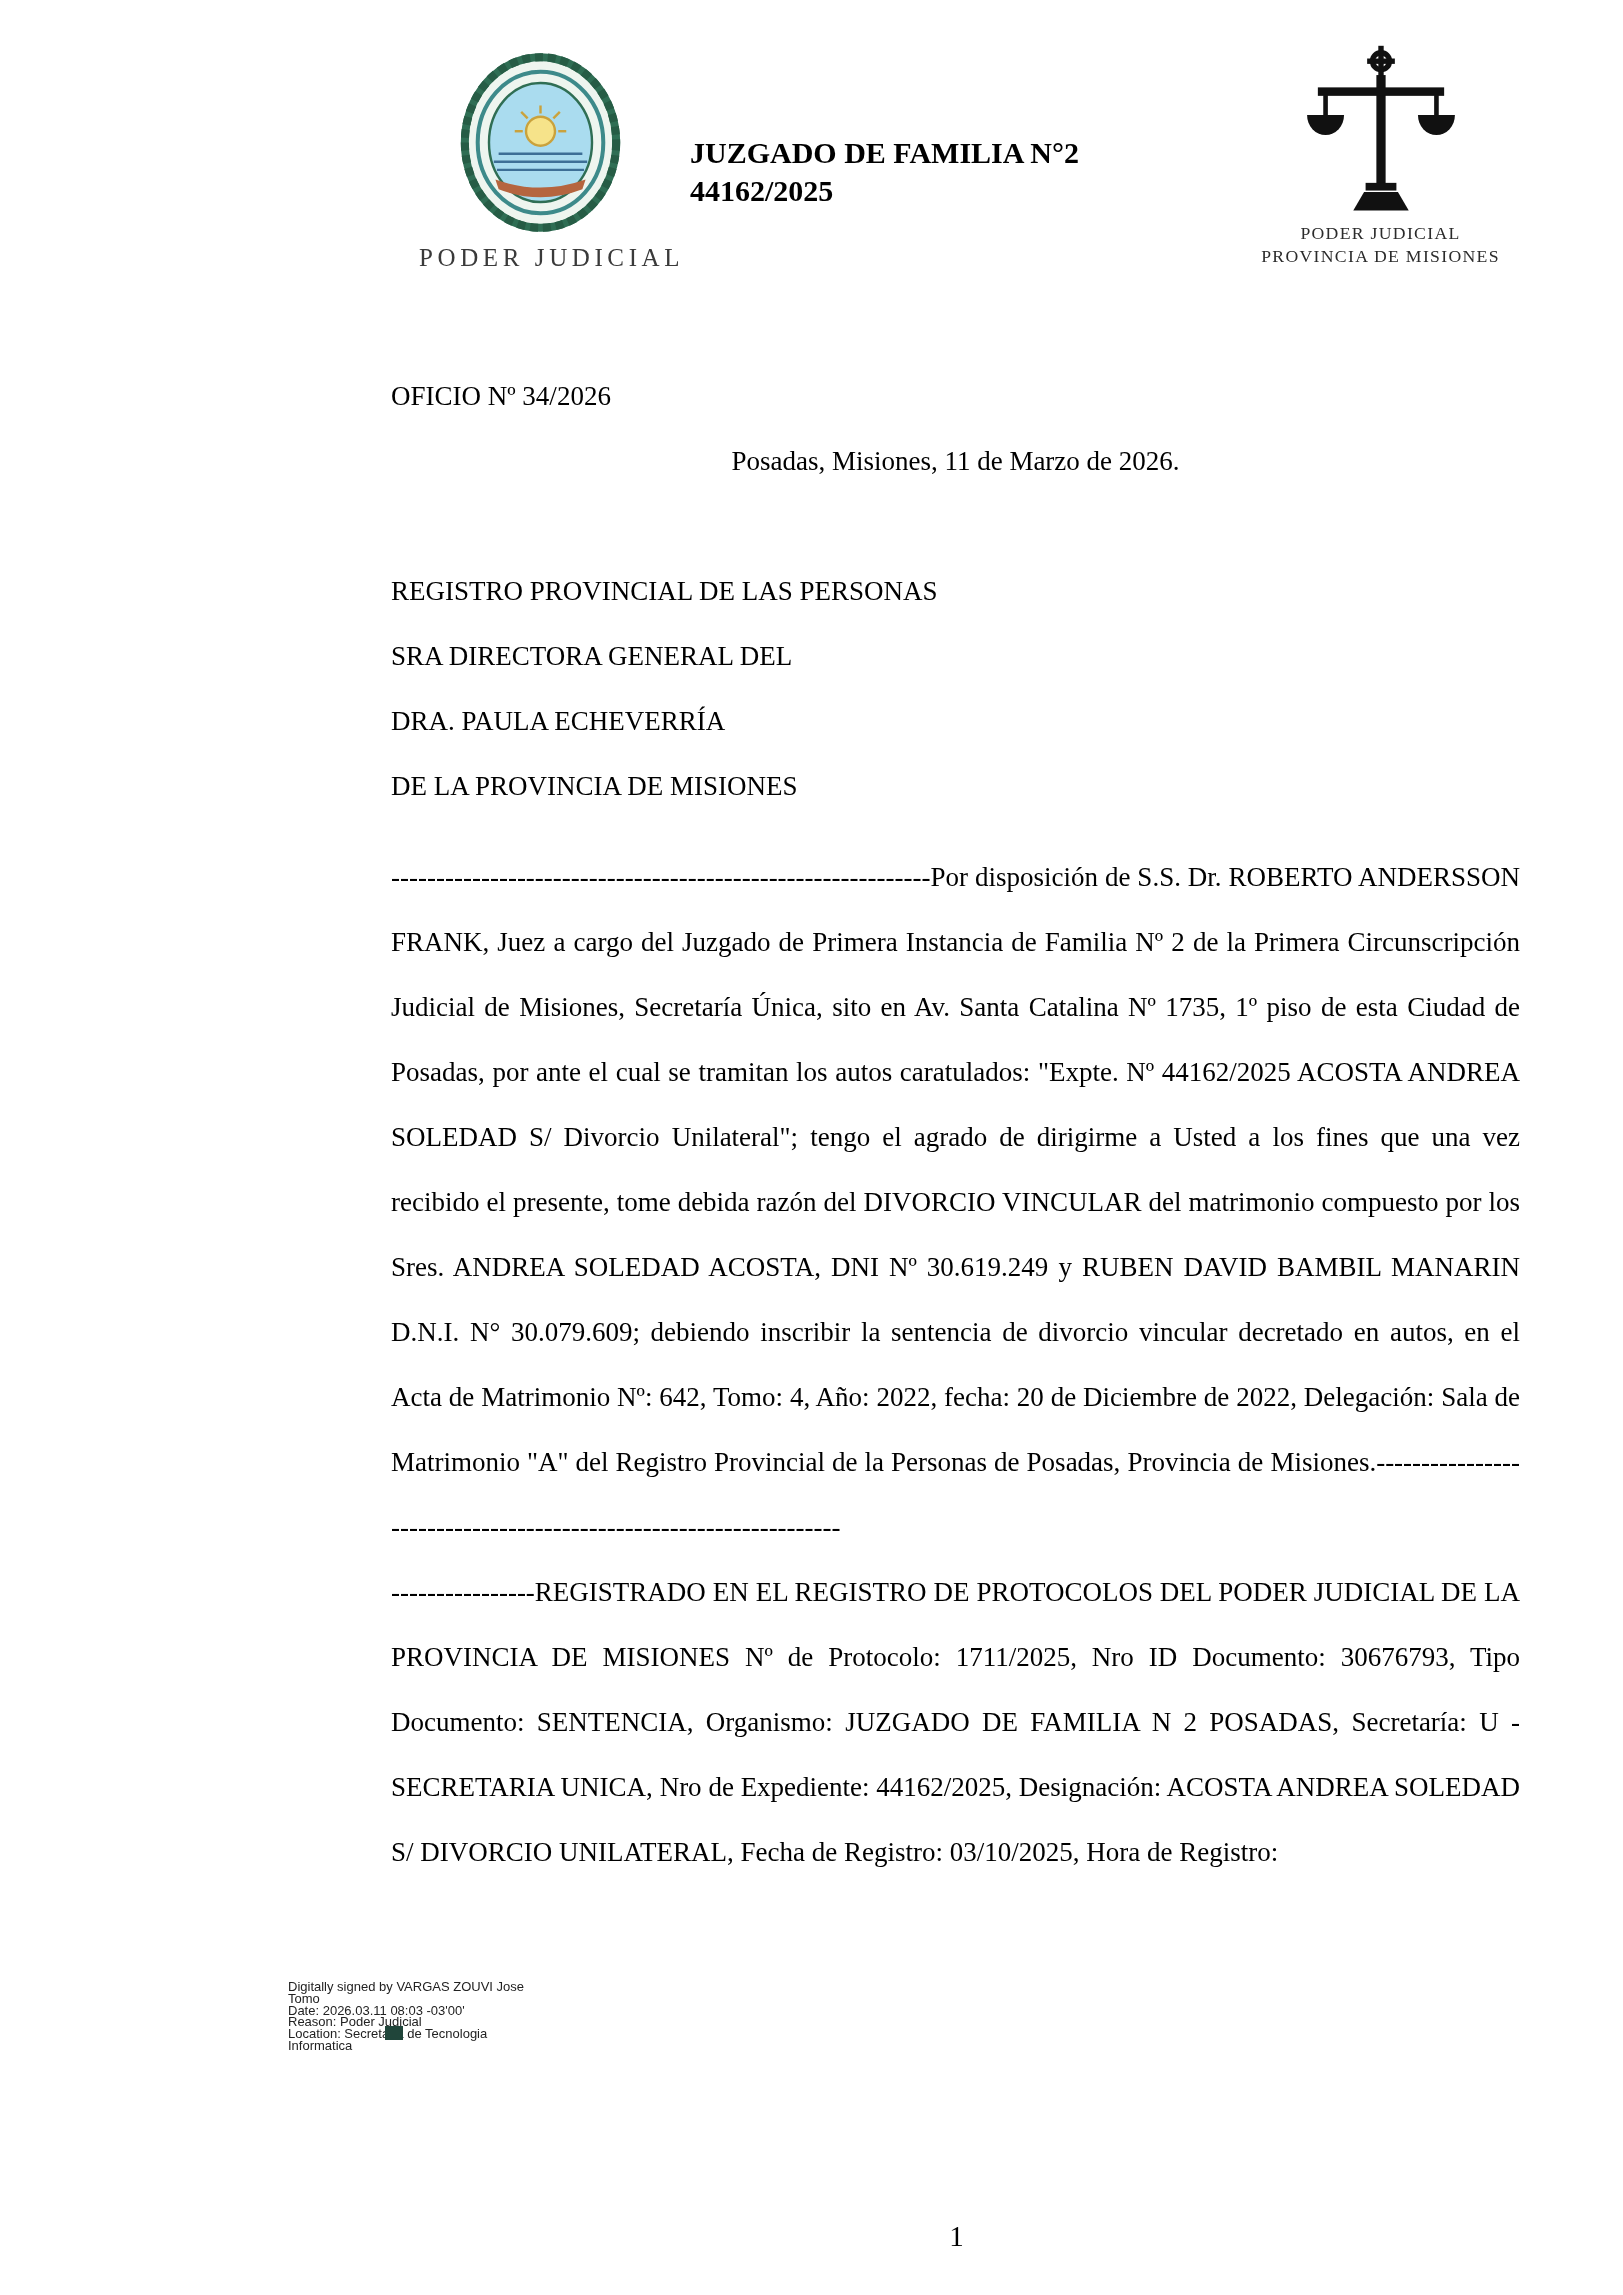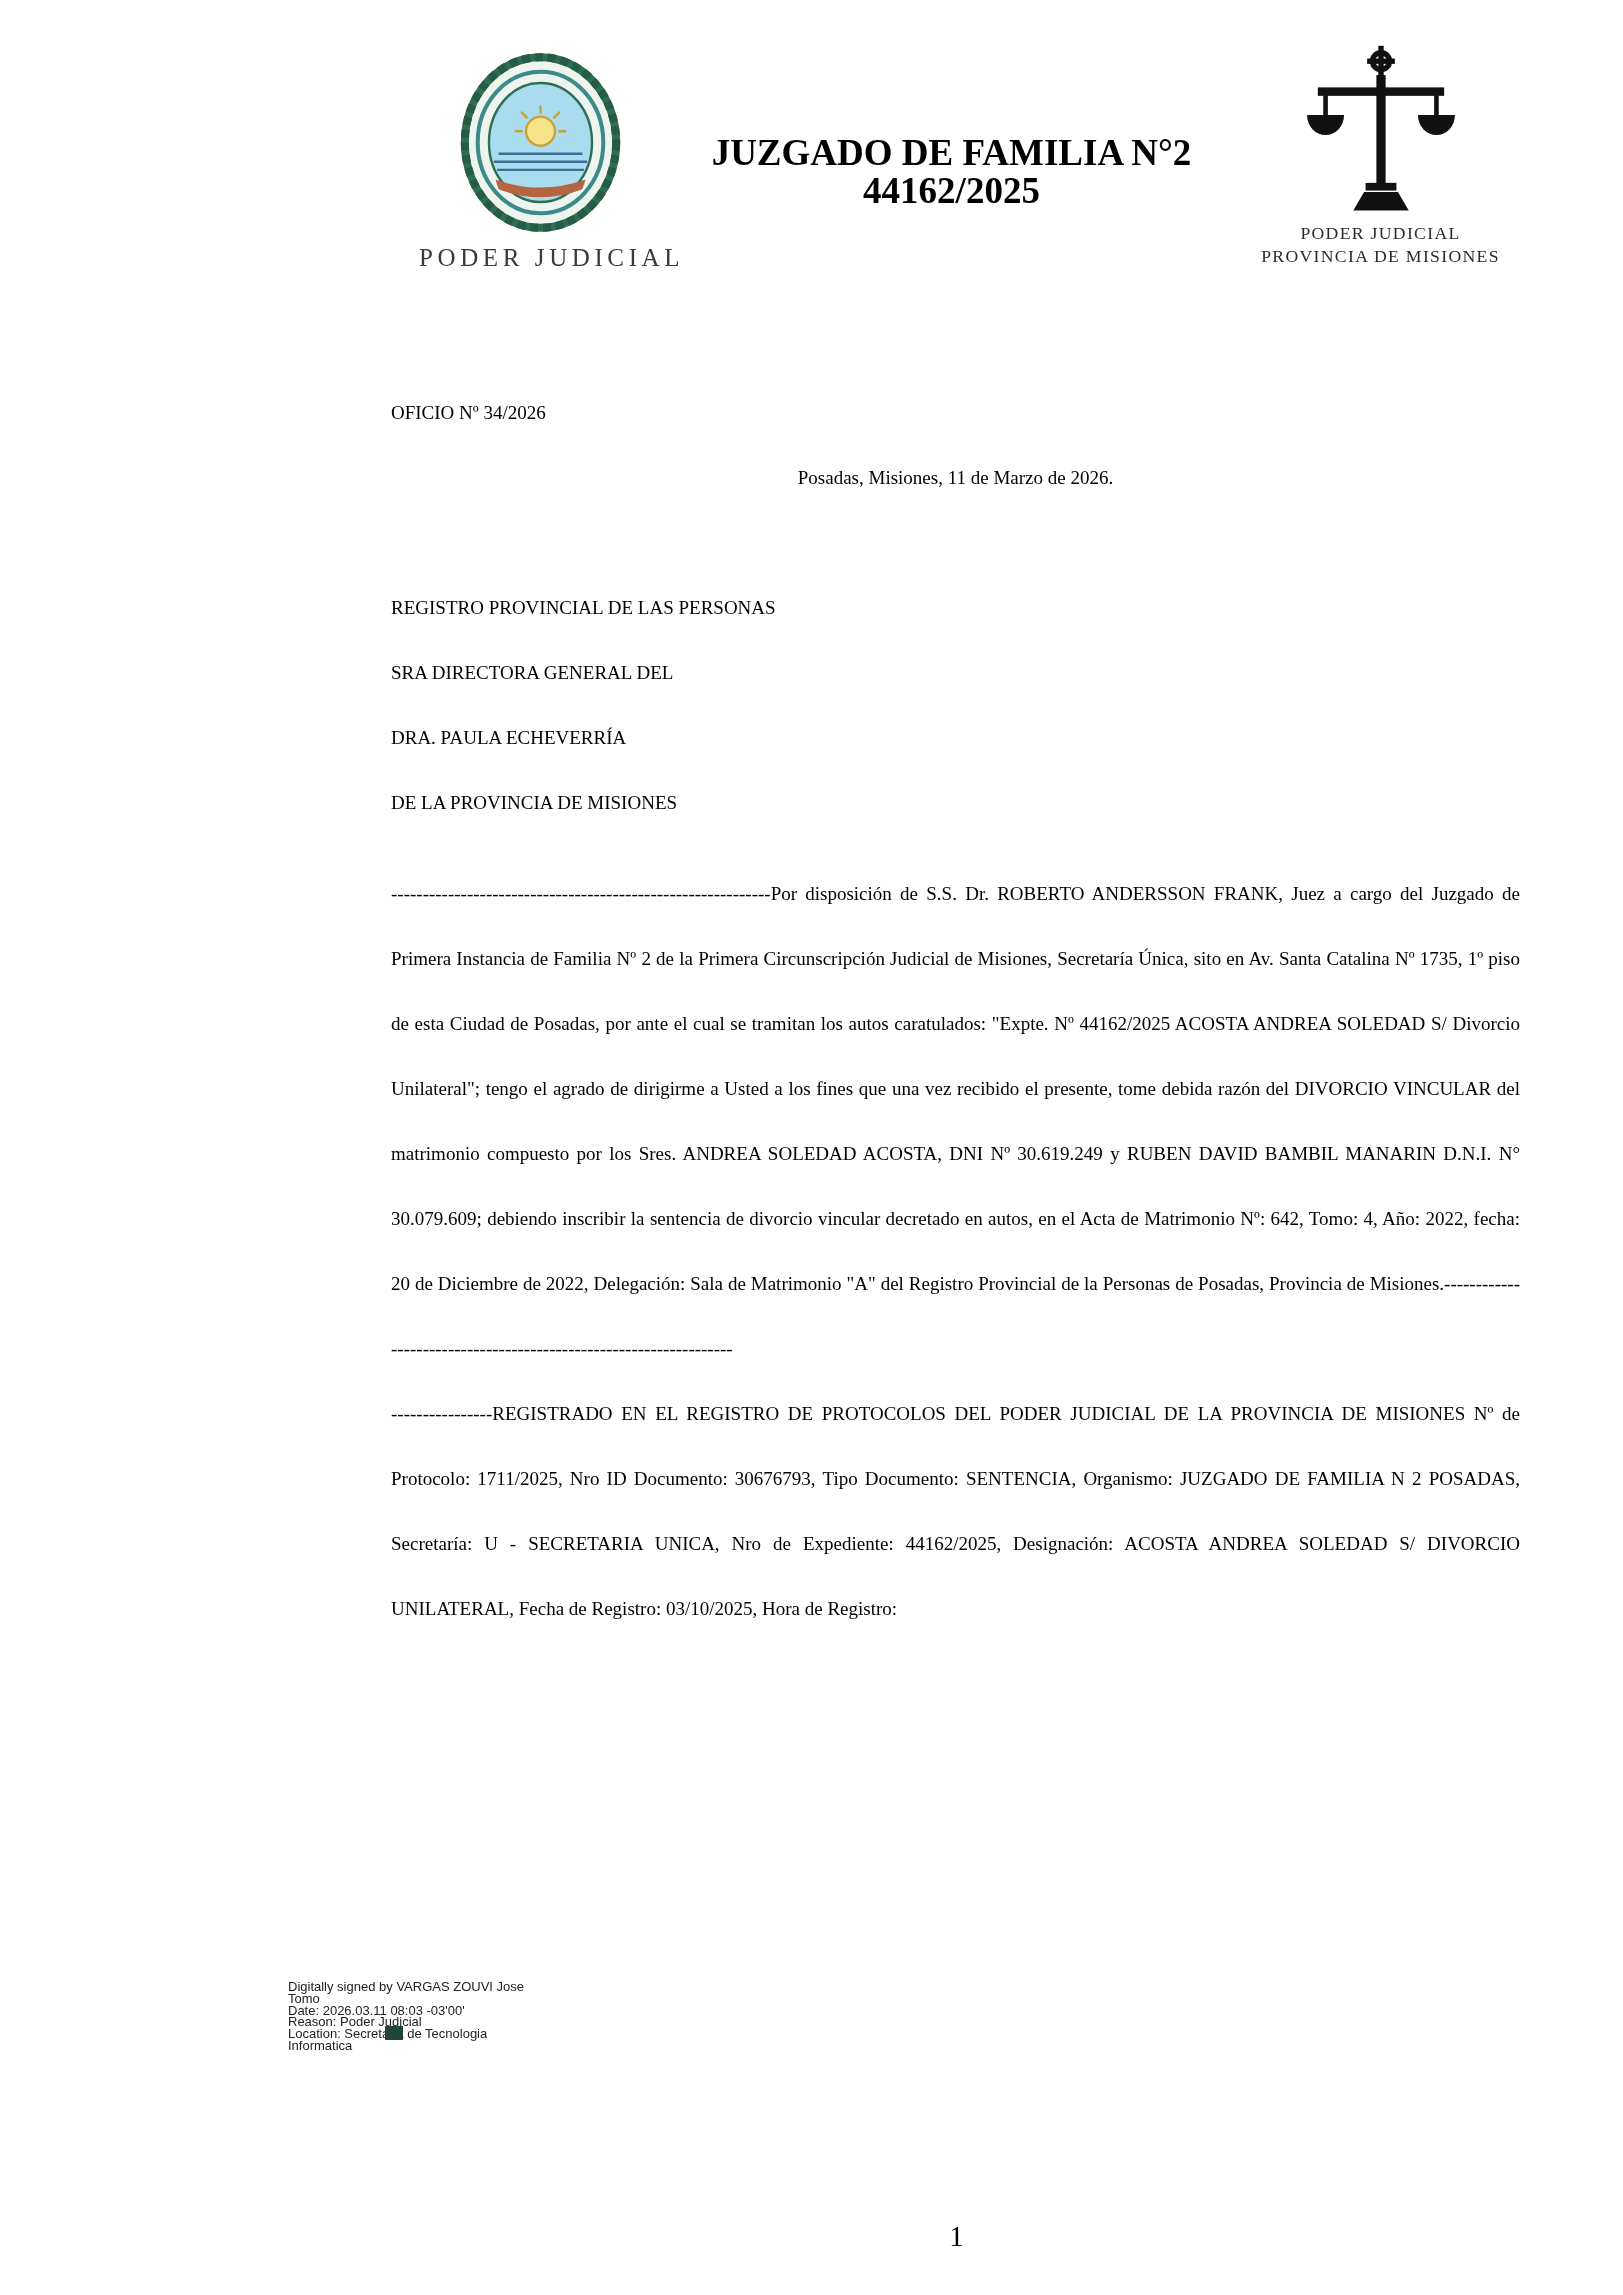--- a/index.html
+++ b/index.html
@@ -30,23 +30,23 @@
     letter-spacing: 4.6px;
     color: #3a3a3a;
     white-space: nowrap;
   }
 
   .title-block {
     position: absolute;
     left: 690px;
     top: 134px;
     width: 523px;
-    text-align: center;
+    text-align: left;
     font-weight: bold;
-    font-size: 37px;
+    font-size: 30px;
     line-height: 38px;
   }
 
   .right-logo-block {
     position: absolute;
     left: 1243px;
     top: 44px;
     width: 275px;
     text-align: center;
   }
@@ -57,23 +57,23 @@
     line-height: 23px;
     color: #2b2b2b;
     letter-spacing: 1.3px;
     white-space: nowrap;
   }
 
   
   .letter-body {
     position: absolute;
     left: 391px;
-    top: 380px;
+    top: 364px;
     width: 1129px;
-    font-size: 19px;
+    font-size: 27px;
     line-height: 65px;
     z-index: 2;
   }
   .line { white-space: nowrap; }
   .date-line { text-align: center; }
   .spacer-100 { height: 65px; }
   .spacer-40 { height: 26px; }
   .paragraph {
     text-align: justify;
     overflow-wrap: anywhere;

